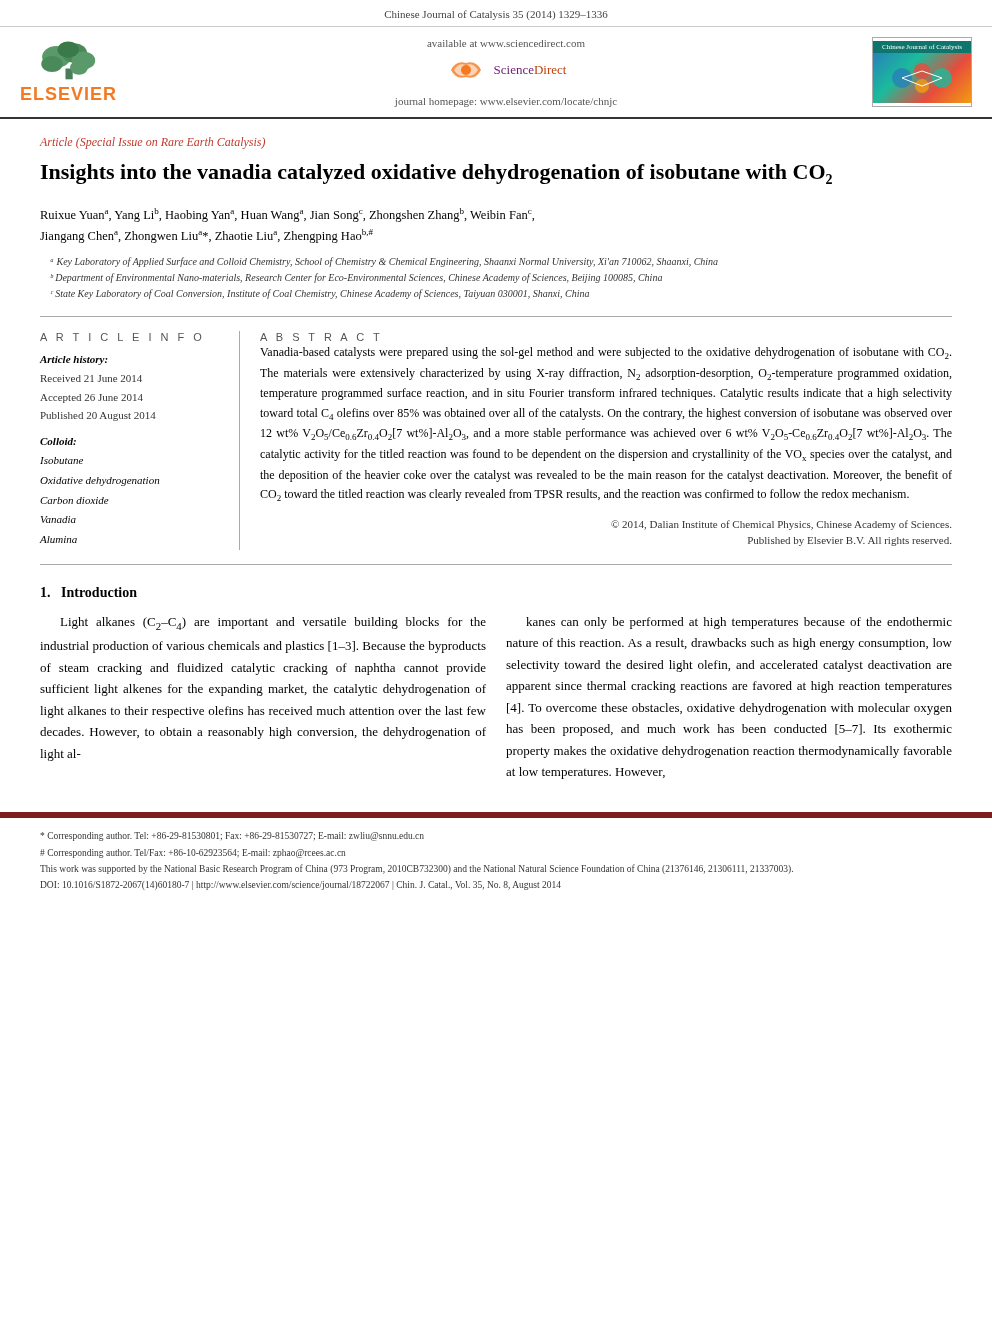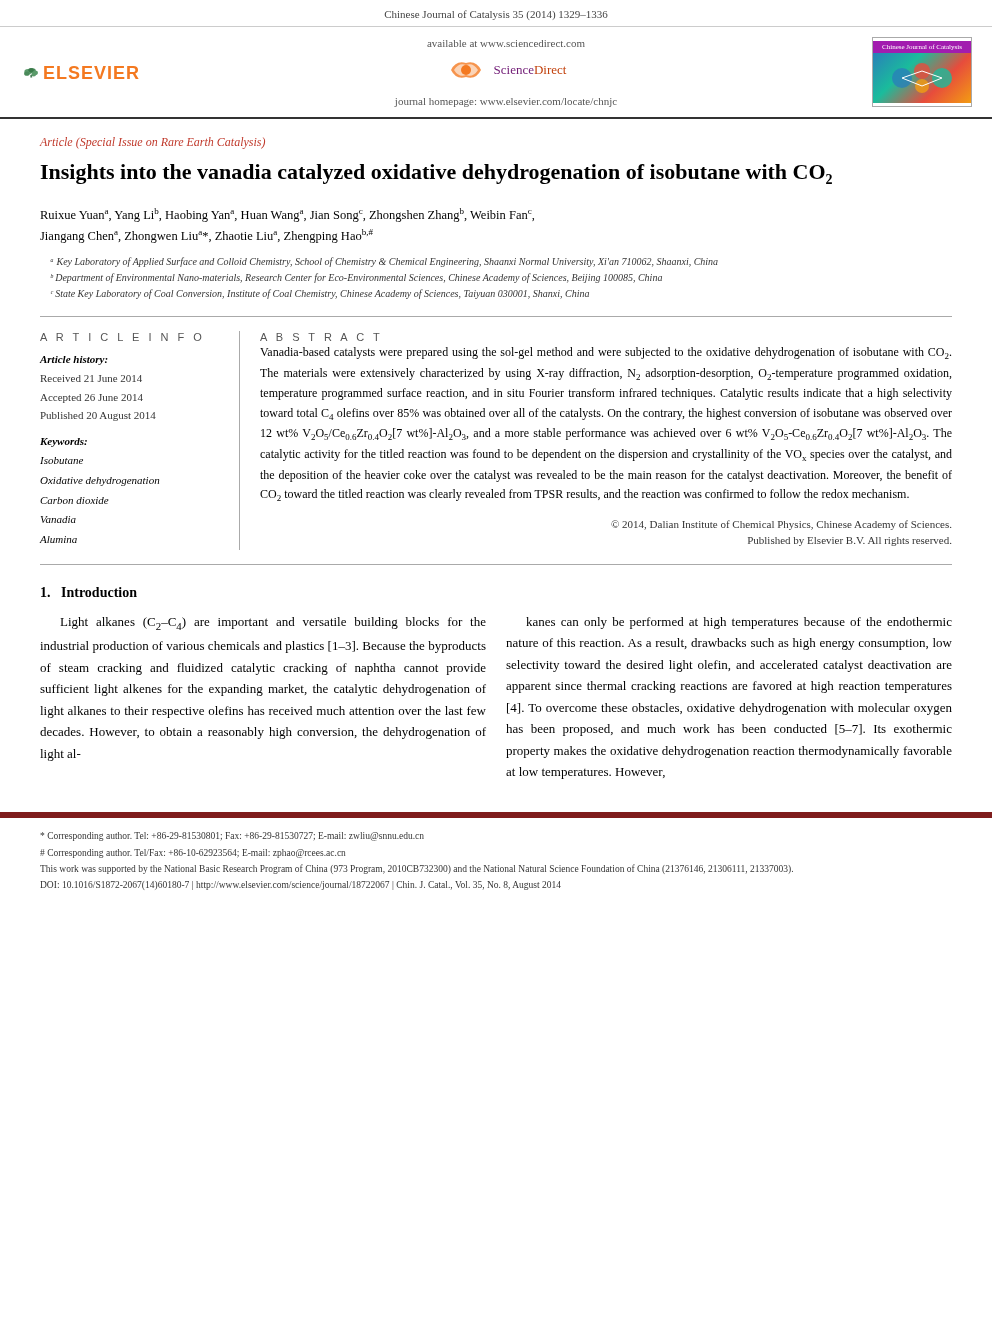--- a/index.html
+++ b/index.html
@@ -28,21 +28,22 @@
       align-items: center;
       justify-content: space-between;
       padding: 10px 20px;
       border-bottom: 2px solid #333;
     }
 
     .elsevier-logo {
       width: 120px;
       height: 70px;
       display: flex;
-      align-items: center;
+      flex-direction: column;
+      align-items: flex-start;
     }
 
     .elsevier-tree {
       width: 100px;
       height: 45px;
     }
 
     .elsevier-text {
       font-family: Arial, sans-serif;
       font-size: 18px;
@@ -91,21 +92,21 @@
       height: 70px;
       border: 1px solid #aaa;
       display: flex;
       flex-direction: column;
       align-items: center;
       justify-content: center;
       overflow: hidden;
     }
 
     .cjc-logo-header {
-      background: #a21caf;
+      background: #0f766e;
       color: white;
       font-size: 7px;
       text-align: center;
       width: 100%;
       padding: 2px;
       line-height: 1.2;
     }
 
     .cjc-logo-img {
       width: 100%;
@@ -358,21 +359,21 @@
     <div class="article-info-col">
       <div class="col-header">A R T I C L E   I N F O</div>
 
       <div class="info-section-label">Article history:</div>
       <div class="info-text">
         <div>Received 21 June 2014</div>
         <div>Accepted 26 June 2014</div>
         <div>Published 20 August 2014</div>
       </div>
 
-      <div class="info-section-label">Keywords:</div>
+      <div class="info-section-label">Colloid:</div>
       <div class="keywords-list">
         <div>Isobutane</div>
         <div>Oxidative dehydrogenation</div>
         <div>Carbon dioxide</div>
         <div>Vanadia</div>
         <div>Alumina</div>
       </div>
     </div>
 
     <div class="abstract-col">

